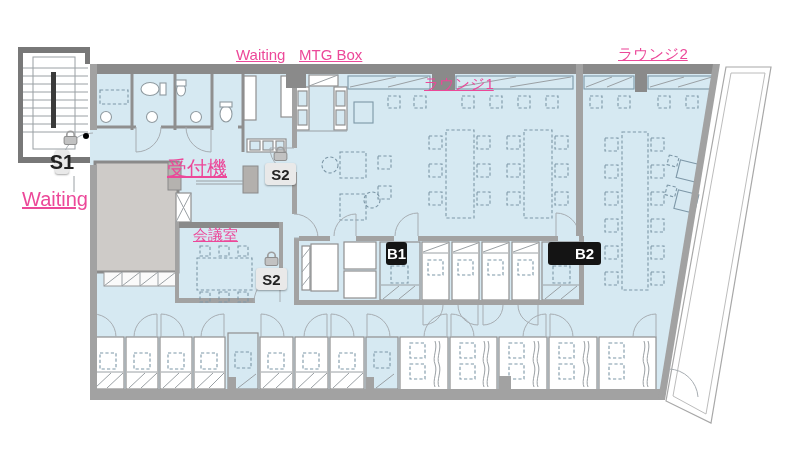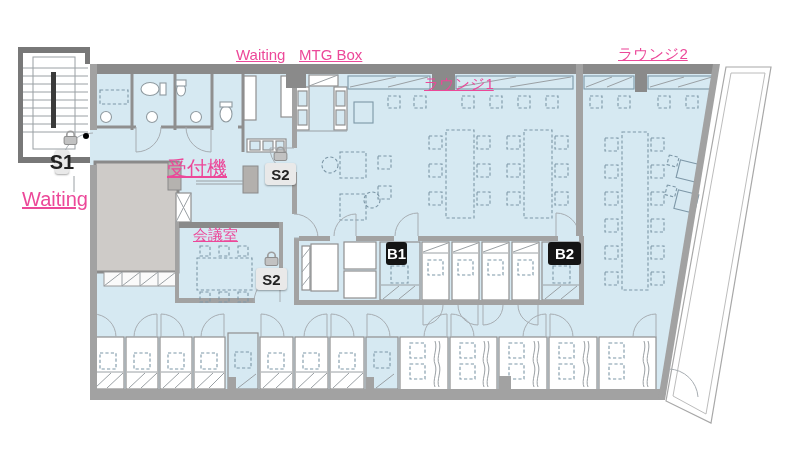--- a/index.html
+++ b/index.html
@@ -359,21 +359,21 @@
   <div class="lbl s15" style="left:618px;top:46px;text-align:center;">ラウンジ2</div>
   <div class="lbl s16" style="left:167px;top:158px;">受付機</div>
   <div class="lbl s15" style="left:193px;top:227px;">会議室</div>
   <div class="lbl s16" style="left:22px;top:189px;">Waiting</div>
 
   <div class="badge light" style="left:55px;top:150px;width:14px;height:24px;font-size:20px;">S1</div>
   <div class="badge light" style="left:265px;top:163px;width:31px;height:22px;font-size:15px;">S2</div>
   <div class="badge light" style="left:256px;top:268px;width:31px;height:22px;font-size:15px;">S2</div>
 
   <div class="badge dark" style="left:386px;top:242px;width:21px;height:23px;font-size:15px;">B1</div>
-  <div class="badge dark" style="left:548px;top:242px;width:33px;height:23px;font-size:15px;">B2</div>
+  <div class="badge dark" style="left:548px;top:242px;width:33px;height:23px;font-size:15px;padding-left:20px;">B2</div>
 
   <span class="lock" style="left:62px;top:130px;">
     <svg width="17" height="15" viewBox="0 0 16 14">
         <path d="M4.5,6 V4.6 a3.5,3.5 0 0 1 7,0 V6" fill="none" stroke="#9e9e9e" stroke-width="1.6"></path>
         <rect x="2" y="6" width="12" height="7.5" rx="1.5" fill="#c2c2c2" stroke="#8e8e8e"></rect>
       </svg>
   </span>
   <span class="lock" style="left:272px;top:146px;">
     <svg width="17" height="15" viewBox="0 0 16 14">
         <path d="M4.5,6 V4.6 a3.5,3.5 0 0 1 7,0 V6" fill="none" stroke="#9e9e9e" stroke-width="1.6"></path>

